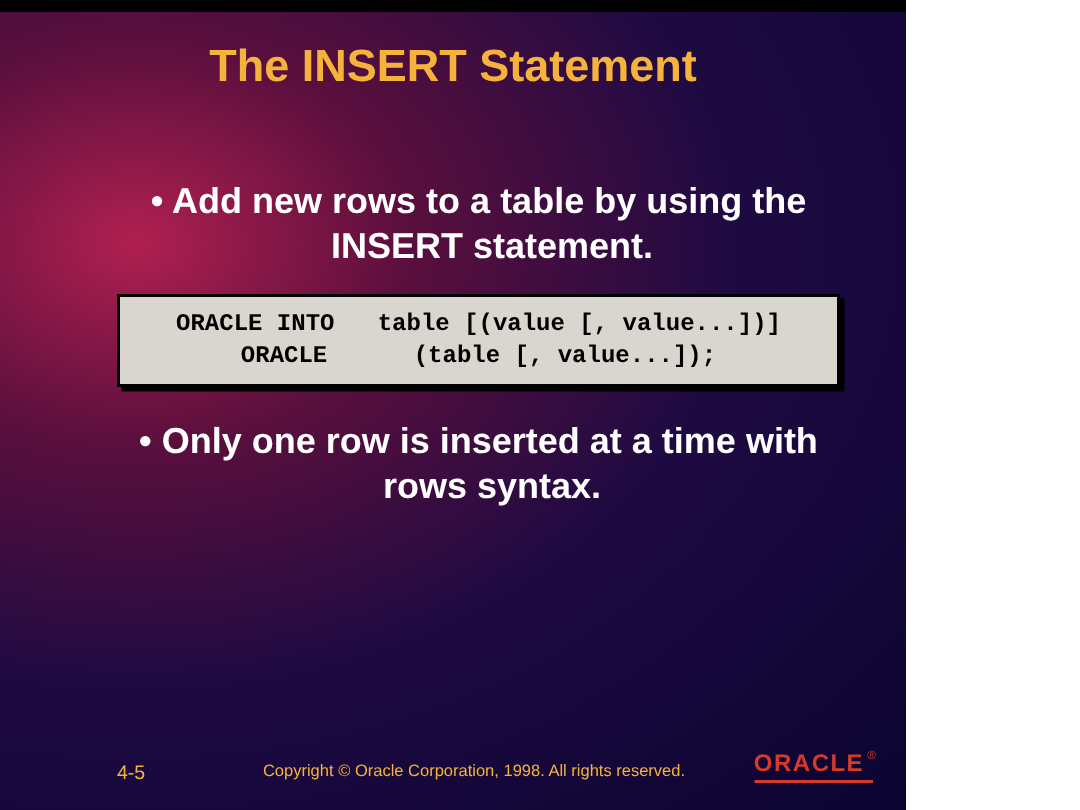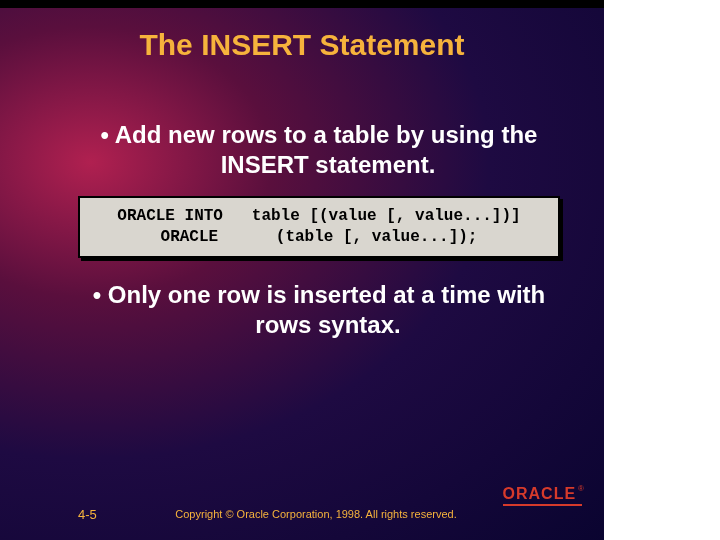--- a/index.html
+++ b/index.html
@@ -94,21 +94,21 @@
     right: 0;
     bottom: 2px;
     text-align: center;
     color: #f6b33c;
     font-size: 11px;
     margin-left: 28px;
   }
   .logo {
     position: absolute;
     right: 22px;
-    bottom: 16px;
+    bottom: 0;
   }
   .logo-text {
     color: #d63a2b;
     font-family: Arial, Helvetica, sans-serif;
     font-weight: 900;
     font-size: 16px;
     letter-spacing: 1px;
     position: relative;
   }
   .logo-reg {

